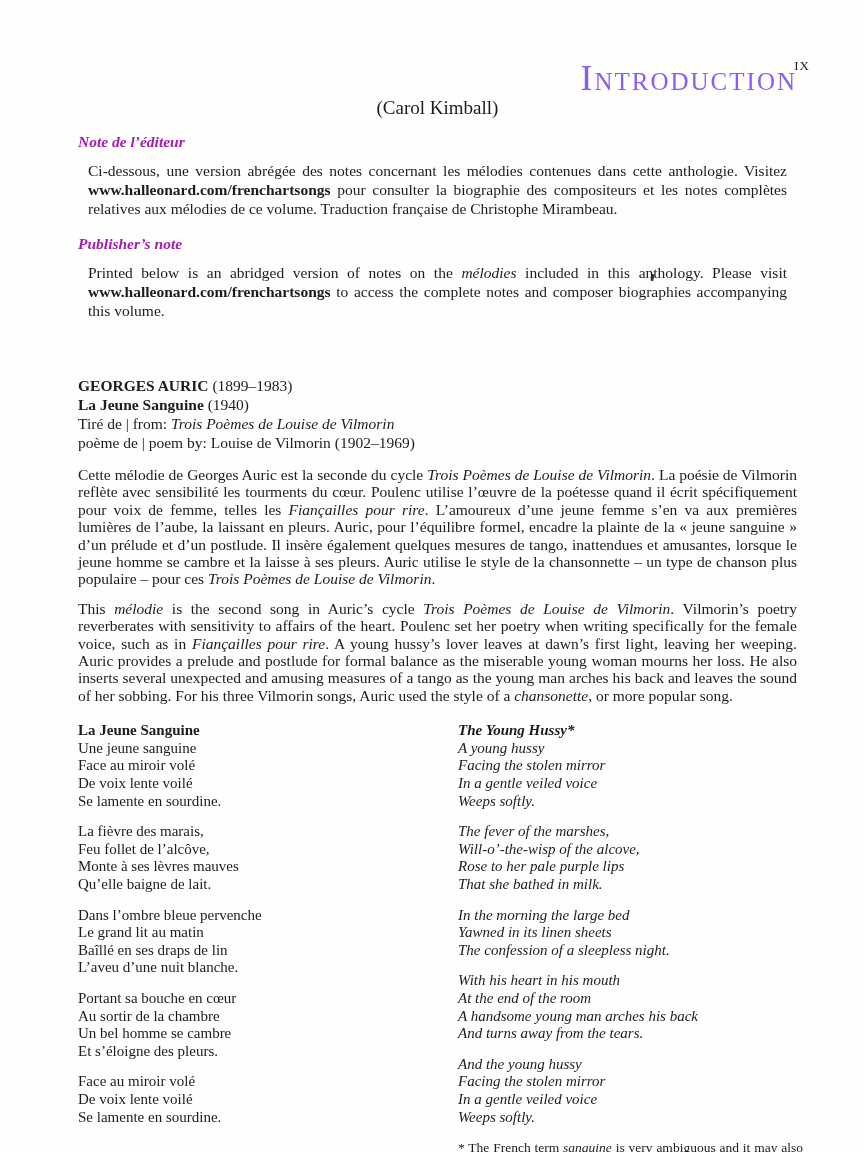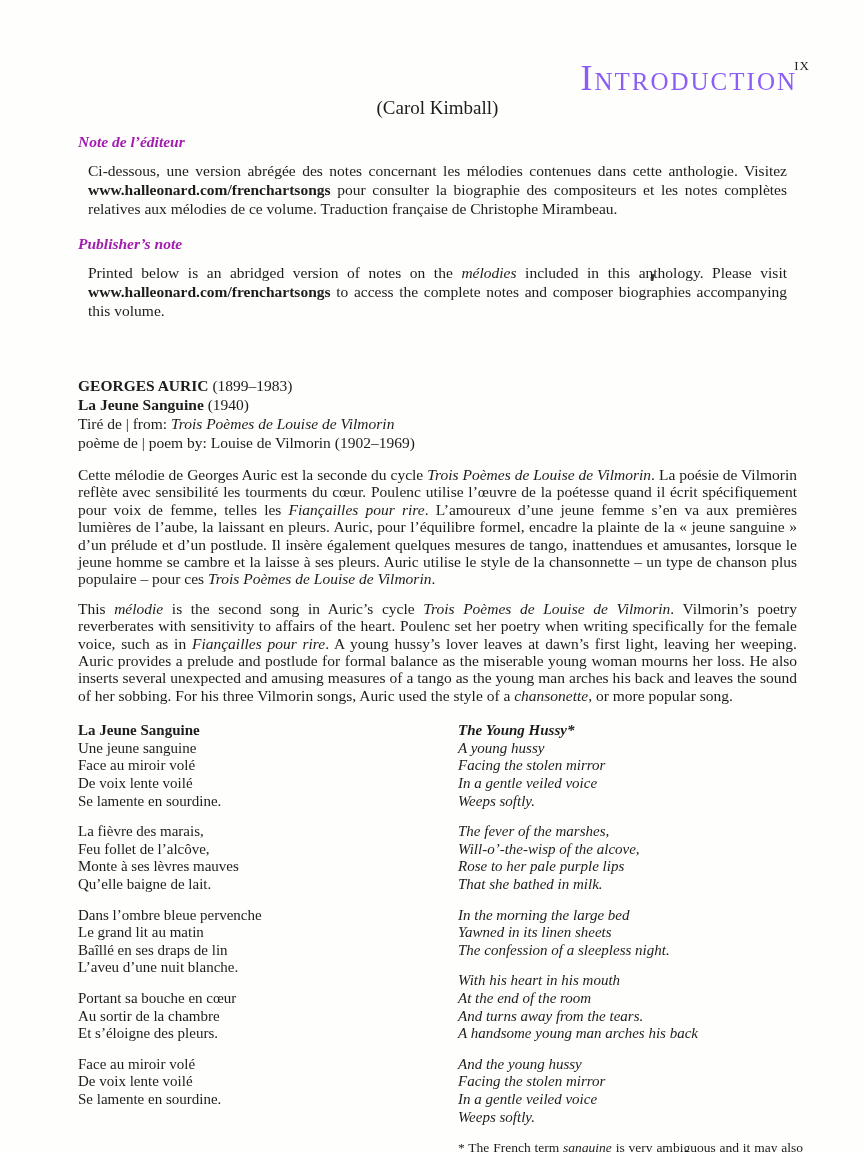--- a/index.html
+++ b/index.html
@@ -117,20 +117,21 @@
           </div>
         <div class="stanza">
             <div class="poem-line">Dans l’ombre bleue pervenche</div>
             <div class="poem-line">Le grand lit au matin</div>
             <div class="poem-line">Baîllé en ses draps de lin</div>
             <div class="poem-line">L’aveu d’une nuit blanche.</div>
           </div>
         <div class="stanza">
             <div class="poem-line">Portant sa bouche en cœur</div>
             <div class="poem-line">Au sortir de la chambre</div>
+            <div class="poem-line">Un bel homme se cambre</div>
             <div class="poem-line">Et s’éloigne des pleurs.</div>
           </div>
         <div class="stanza">
             <div class="poem-line">Face au miroir volé</div>
             <div class="poem-line">De voix lente voilé</div>
             <div class="poem-line">Se lamente en sourdine.</div>
           </div>
       </div>
       <div class="poem-col-en">
         <div class="poem-title">The Young Hussy*</div>
@@ -147,22 +148,22 @@
             <div class="poem-line">That she bathed in milk.</div>
           </div>
         <div class="stanza">
             <div class="poem-line">In the morning the large bed</div>
             <div class="poem-line">Yawned in its linen sheets</div>
             <div class="poem-line">The confession of a sleepless night.</div>
           </div>
         <div class="stanza">
             <div class="poem-line">With his heart in his mouth</div>
             <div class="poem-line">At the end of the room</div>
+            <div class="poem-line">A handsome young man arches his back</div>
             <div class="poem-line">And turns away from the tears.</div>
-            <div class="poem-line">A handsome young man arches his back</div>
           </div>
         <div class="stanza">
             <div class="poem-line">And the young hussy</div>
             <div class="poem-line">Facing the stolen mirror</div>
             <div class="poem-line">In a gentle veiled voice</div>
             <div class="poem-line">Weeps softly.</div>
           </div>
         <p class="footnote"><span>* The French term </span><span class="run-i">sanguine</span><span> is very ambiguous and it may also concern a young woman designed in a special kind of painting/​design called “sanguine.”</span></p>
       </div>
     </section>

